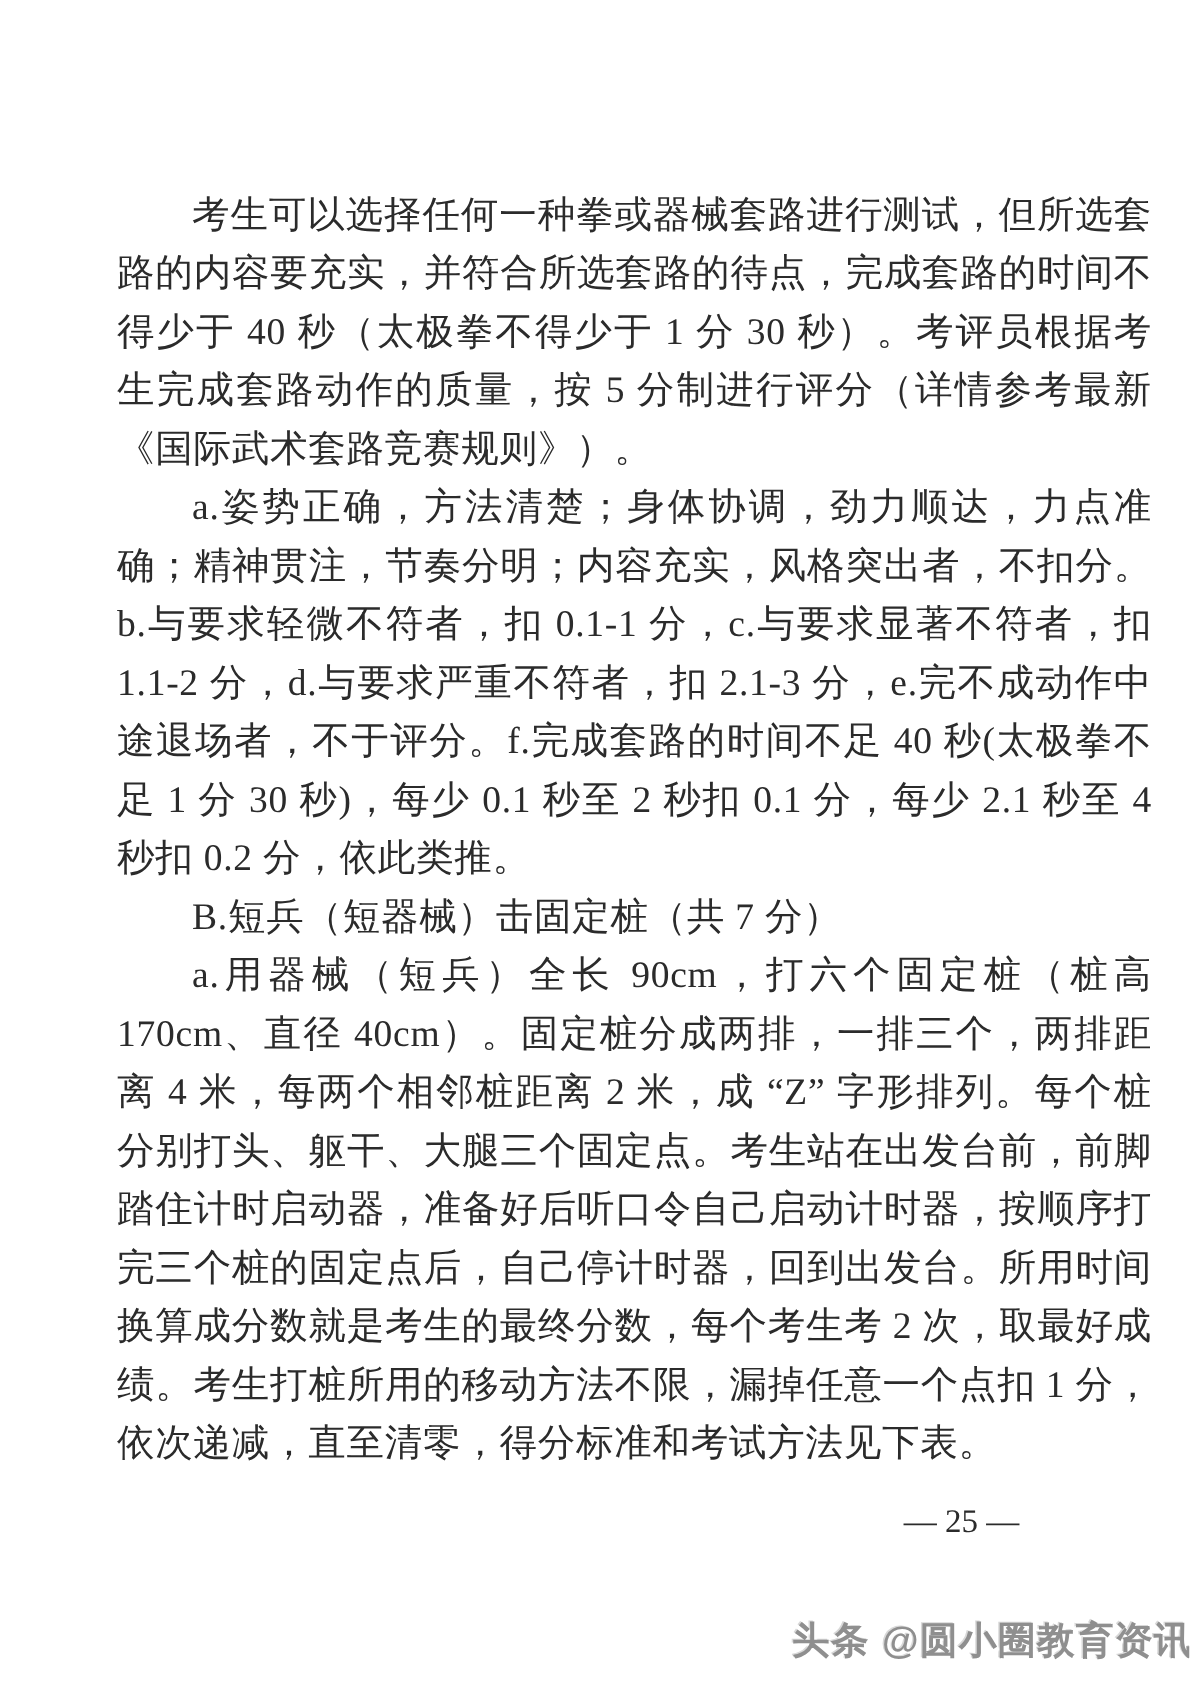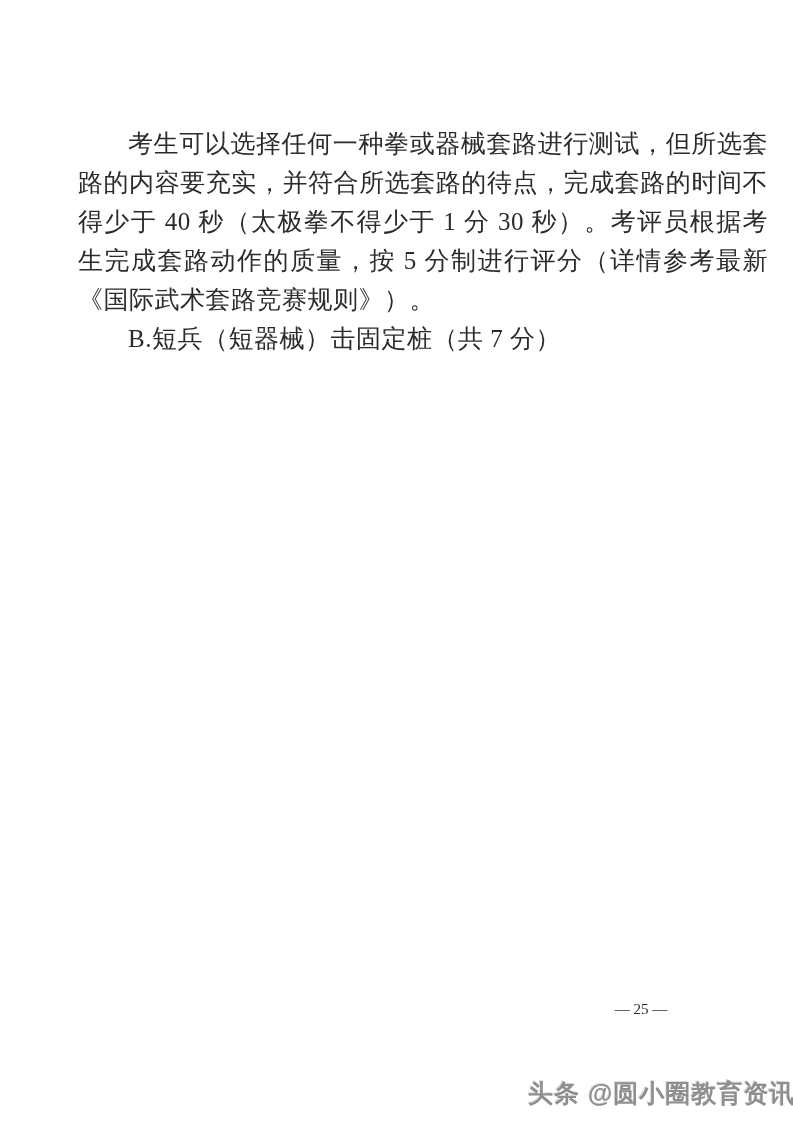--- a/index.html
+++ b/index.html
@@ -30,21 +30,21 @@
   .content p {
     margin: 0;
     padding: 0;
     text-indent: 2em;
   }
   .page-number {
     position: absolute;
     top: 1001px;
     left: 596px;
     width: 90px;
-    font-size: 15px;
+    font-size: 22px;
     color: #2b2b2b;
     text-align: center;
     white-space: nowrap;
     font-family: "Liberation Serif", "DejaVu Serif", serif;
   }
   .watermark {
     position: absolute;
     top: 1077px;
     left: 528px;
     font-size: 25px;
@@ -56,20 +56,22 @@
     letter-spacing: 1px;
   }
 </style>
 </head>
 <body>
 
 <div class="page">
 
   <div class="content">
     <p>考生可以选择任何一种拳或器械套路进行测试，但所选套路的内容要充实，并符合所选套路的待点，完成套路的时间不得少于 40 秒（太极拳不得少于 1 分 30 秒）。考评员根据考生完成套路动作的质量，按 5 分制进行评分（详情参考最新《国际武术套路竞赛规则》）。</p>
+    <p>a.姿势正确，方法清楚；身体协调，劲力顺达，力点准确；精神贯注，节奏分明；内容充实，风格突出者，不扣分。b.与要求轻微不符者，扣 0.1-1 分，c.与要求显著不符者，扣 1.1-2 分，d.与要求严重不符者，扣 2.1-3 分，e.完不成动作中途退场者，不于评分。f.完成套路的时间不足 40 秒(太极拳不足 1 分 30 秒)，每少 0.1 秒至 2 秒扣 0.1 分，每少 2.1 秒至 4 秒扣 0.2 分，依此类推。</p>
     <p>B.短兵（短器械）击固定桩（共 7 分）</p>
+    <p>a.用器械（短兵）全长 90cm，打六个固定桩（桩高 170cm、直径 40cm）。固定桩分成两排，一排三个，两排距离 4 米，每两个相邻桩距离 2 米，成 “Z” 字形排列。每个桩分别打头、躯干、大腿三个固定点。考生站在出发台前，前脚踏住计时启动器，准备好后听口令自己启动计时器，按顺序打完三个桩的固定点后，自己停计时器，回到出发台。所用时间换算成分数就是考生的最终分数，每个考生考 2 次，取最好成绩。考生打桩所用的移动方法不限，漏掉任意一个点扣 1 分，依次递减，直至清零，得分标准和考试方法见下表。</p>
   </div>
 
   <div class="page-number">— 25 —</div>
 
   <div class="watermark">头条 @圆小圈教育资讯分享</div>
 
 </div>
 
 </body></html>

